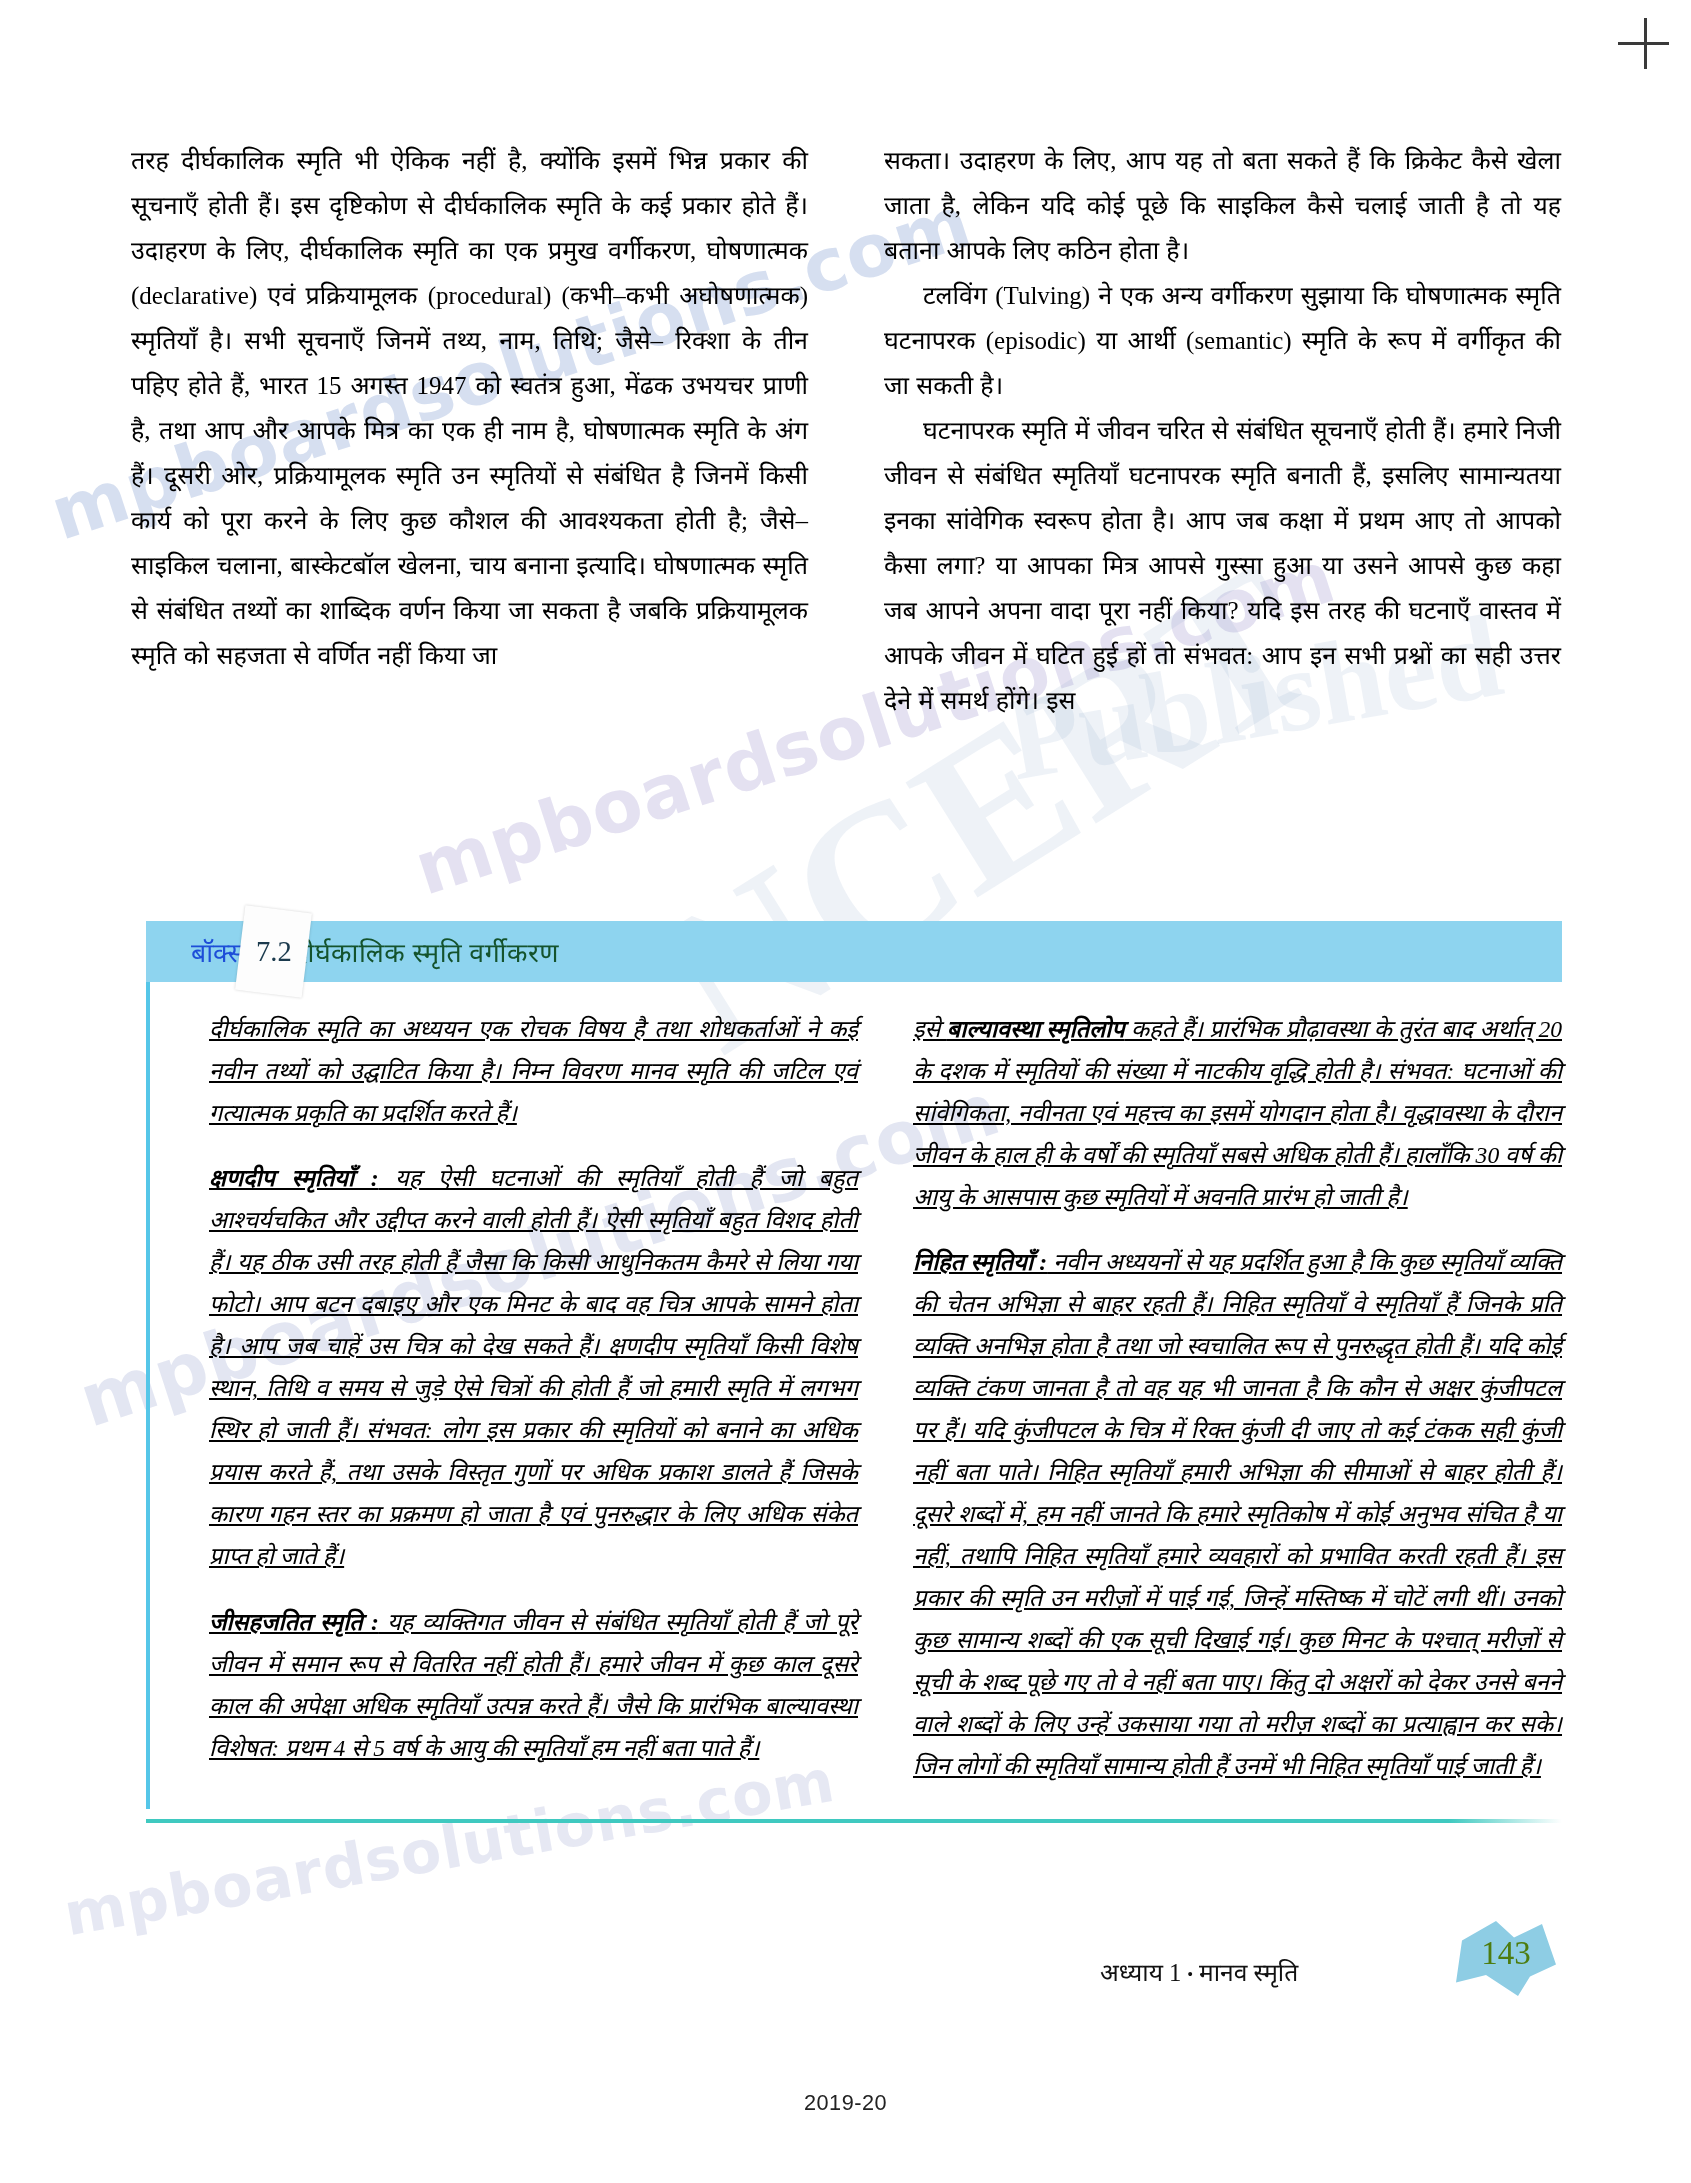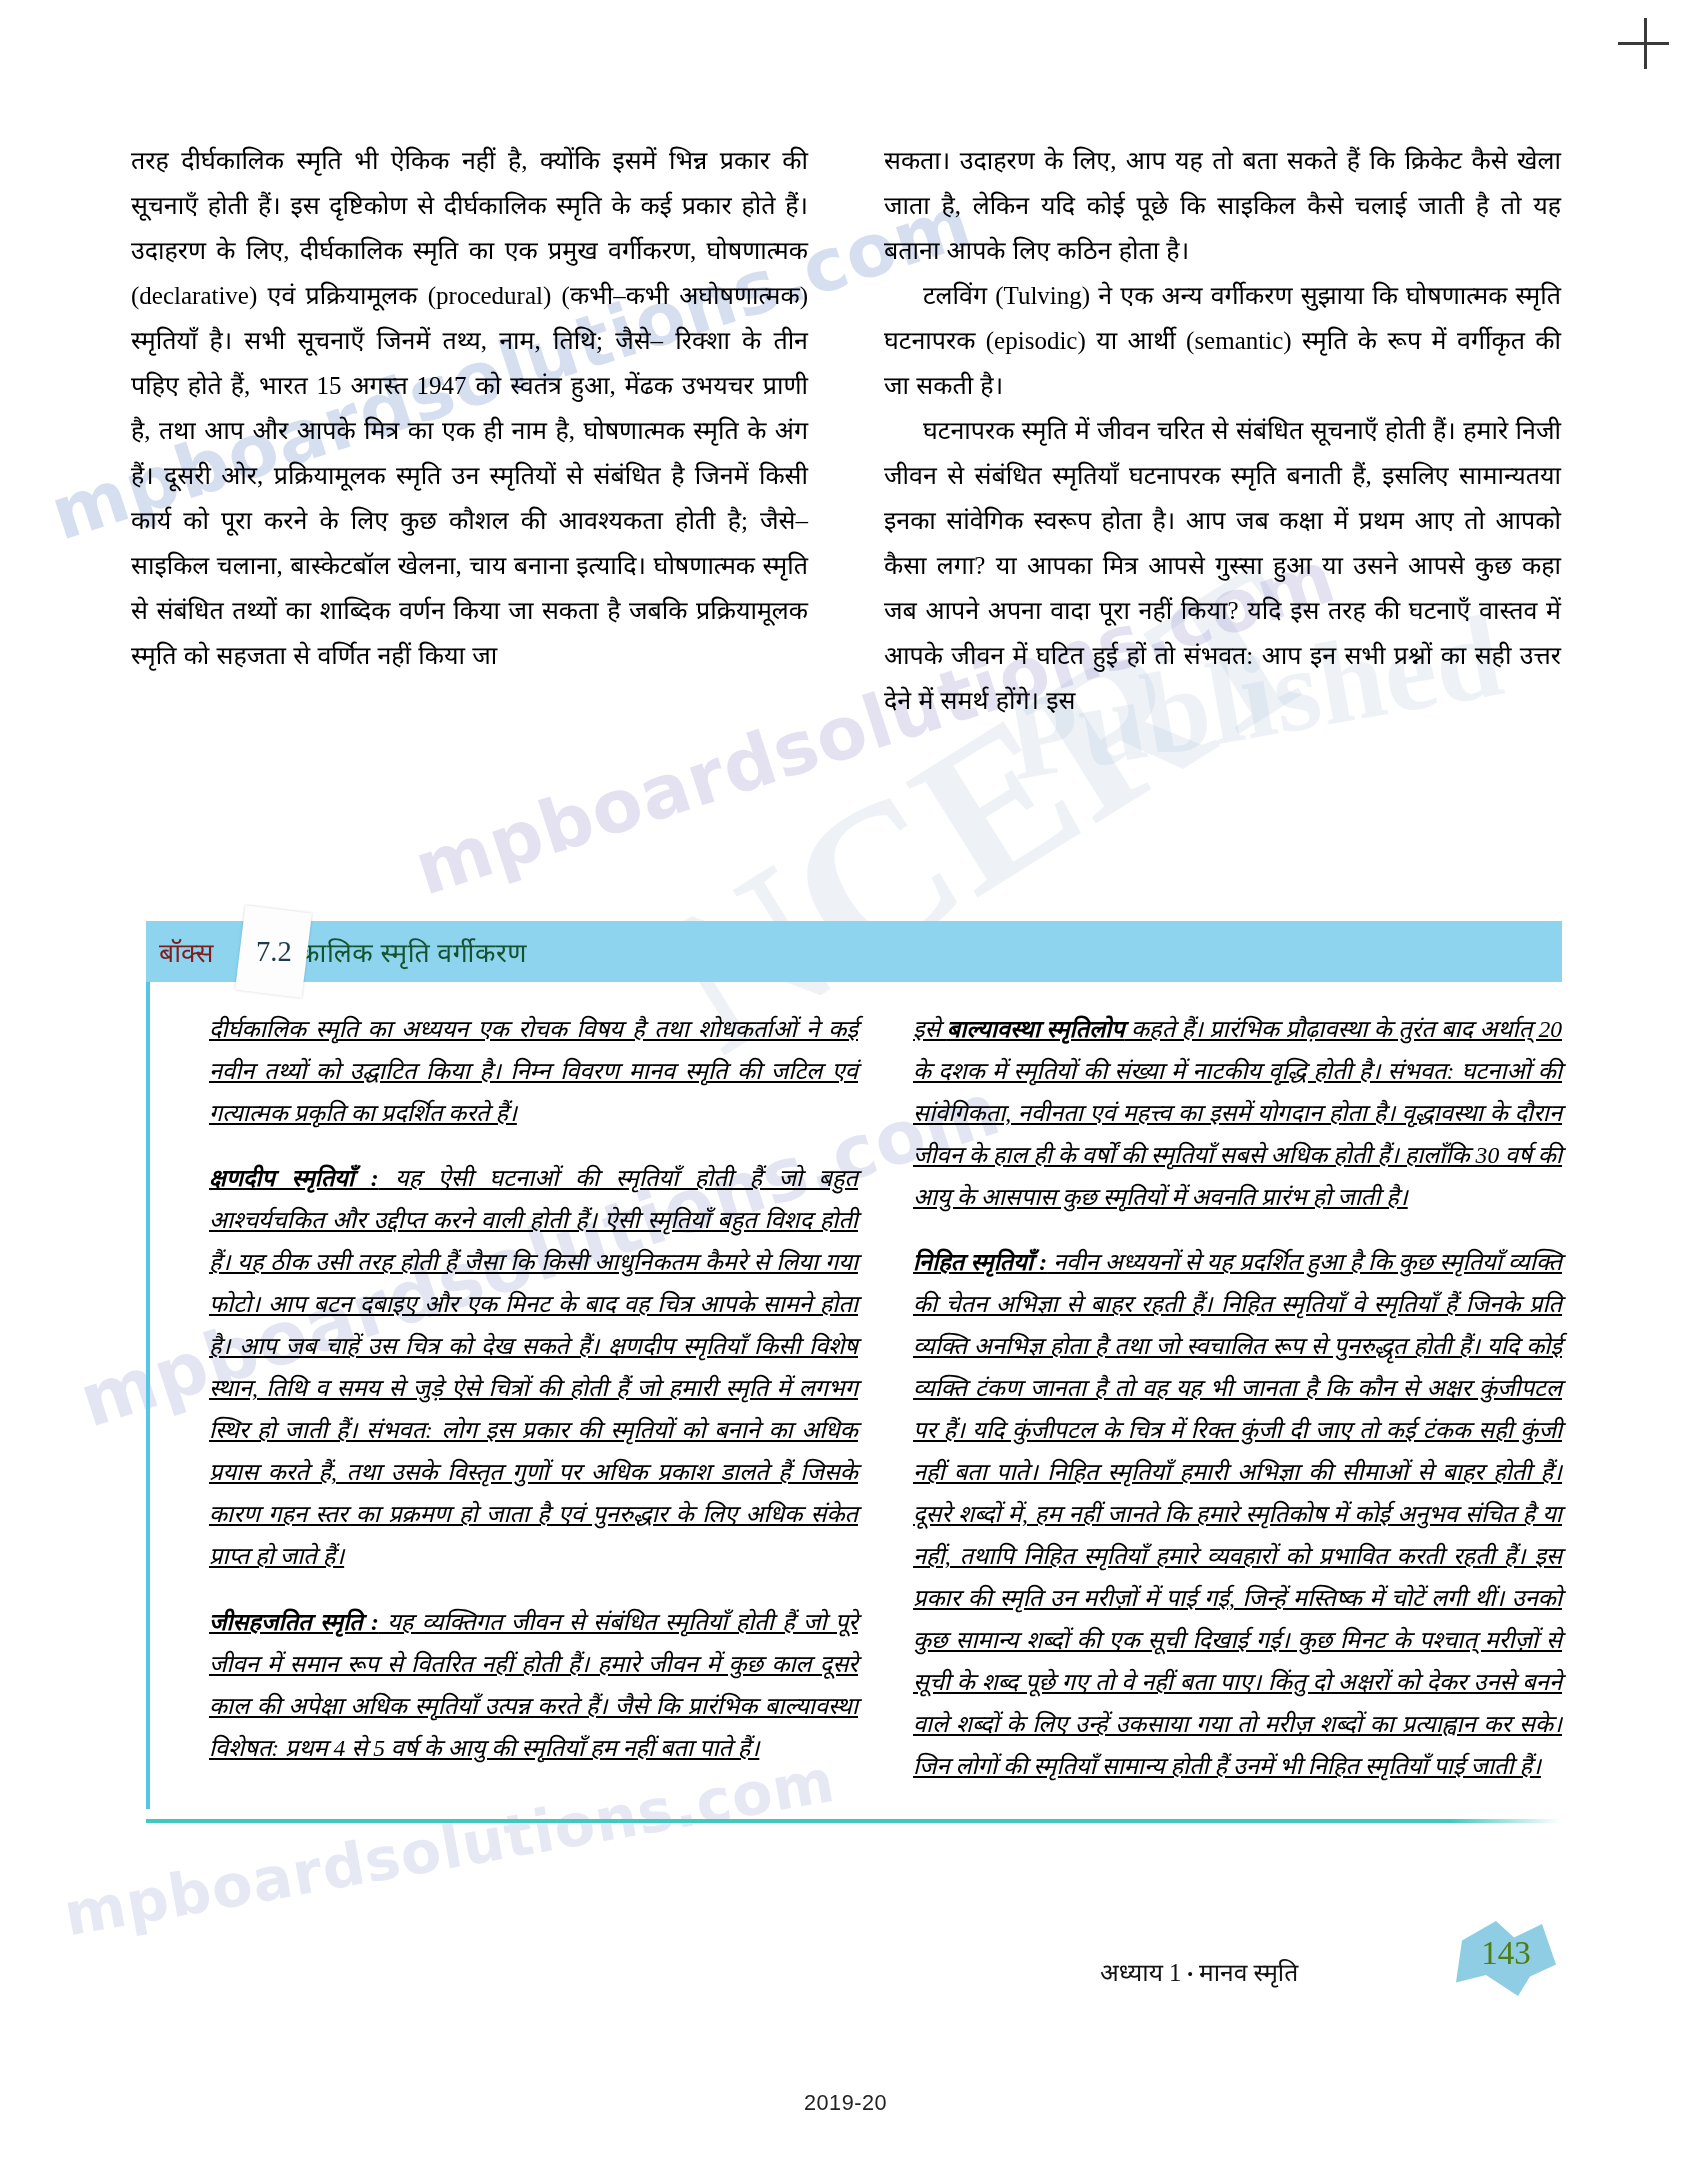--- a/index.html
+++ b/index.html
@@ -109,23 +109,23 @@
     width: 1416px;
   }
   .box-header {
     position: relative;
     height: 61px;
     background: #8ed4ef;
     display: flex;
     align-items: center;
   }
   .box-header .hdr-label {
-    margin-left: 13px;
+    margin-left: 45px;
     font-size: 26.6px;
-    color: #7f1d1d;
+    color: #1d4ed8;
     font-weight: 400;
   }
   .box-header .hdr-title {
     margin-left: 48px;
     font-size: 26.6px;
     color: #14532d;
     letter-spacing: 0.5px;
   }
   .box-num-tile {
     position: absolute;

